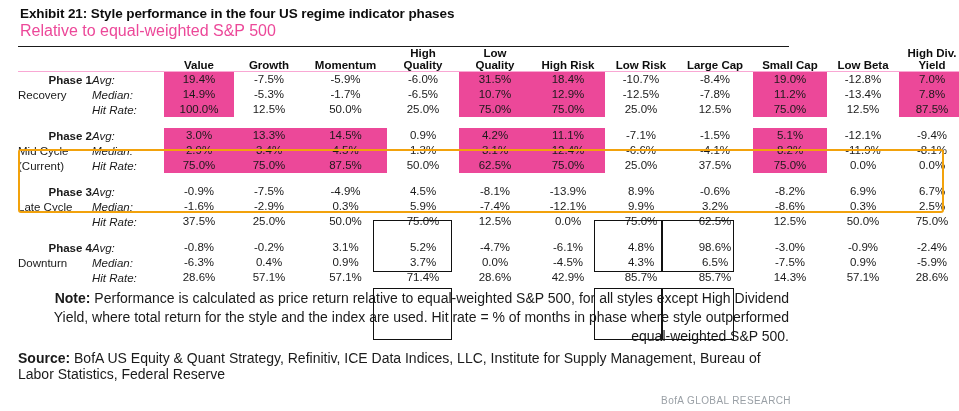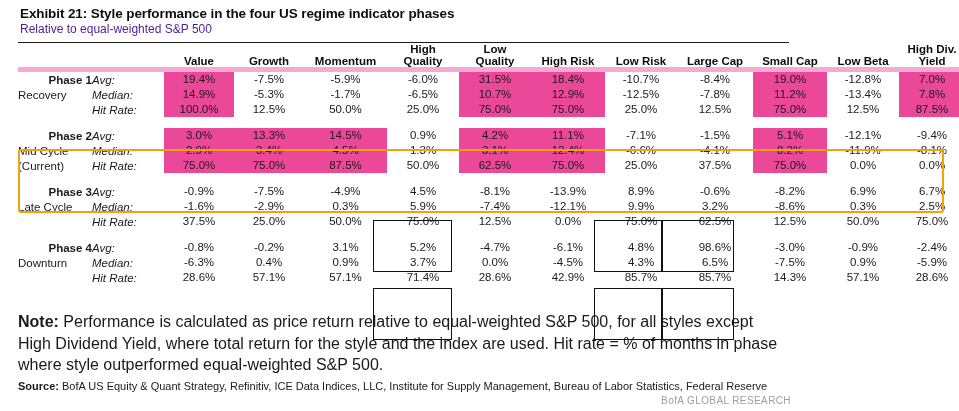--- a/index.html
+++ b/index.html
@@ -23,22 +23,22 @@
     padding: 6px 14px 16px 14px;
   }
   .title {
     font-size: 13.5px;
     font-weight: bold;
     color: #0d0d0d;
     letter-spacing: -0.1px;
     margin: 0 0 1px 6px;
   }
   .subtitle {
-    font-size: 12px;
-    color: #4c1d95;
+    font-size: 16px;
+    color: #ec4899;
     margin: 0 0 6px 6px;
   }
   .rule {
     height: 1px;
     background: #1a1a1a;
     margin: 4px 4px 0 4px;
   }
   table.grid {
     border-collapse: collapse;
     width: 931px;
@@ -84,50 +84,51 @@
   }
   td.val {
     text-align: center;
     font-size: 11.5px;
     height: 15px;
     line-height: 15px;
     color: #1a1a1a;
   }
   td.val.hl { background: #ec4899; }
   tr.rowspace td { height: 11px; font-size: 0; line-height: 0; }
-  .underline-row td { border-bottom: 5px solid #f9a8d4; }
+  .underline-row td { border-bottom: 1px solid #f9a8d4; }
   .boxes {
     position: absolute;
     left: 0;
     top: 0;
     width: 959px;
     height: 411px;
     pointer-events: none;
   }
   .box {
     position: absolute;
     border: 1.6px solid #111111;
     box-sizing: border-box;
   }
   .hi-band {
     position: absolute;
     border: 2.4px solid #f2a20c;
     box-sizing: border-box;
     border-radius: 3px;
   }
   .notes {
-    margin: 26px 4px 0 4px;
-    font-size: 16px;
+    margin: 4px 4px 0 4px;
+    font-size: 14px;
     color: #1a1a1a;
     line-height: 1.35;
+    text-align: right;
   }
   .notes b { font-weight: bold; }
   .source {
     margin: 4px 4px 0 4px;
-    font-size: 11px;
+    font-size: 14px;
     color: #1a1a1a;
   }
   .brand {
     position: absolute;
     right: 16px;
     bottom: 5px;
     font-size: 10px;
     color: #9aa0a6;
     letter-spacing: 0.4px;
   }

